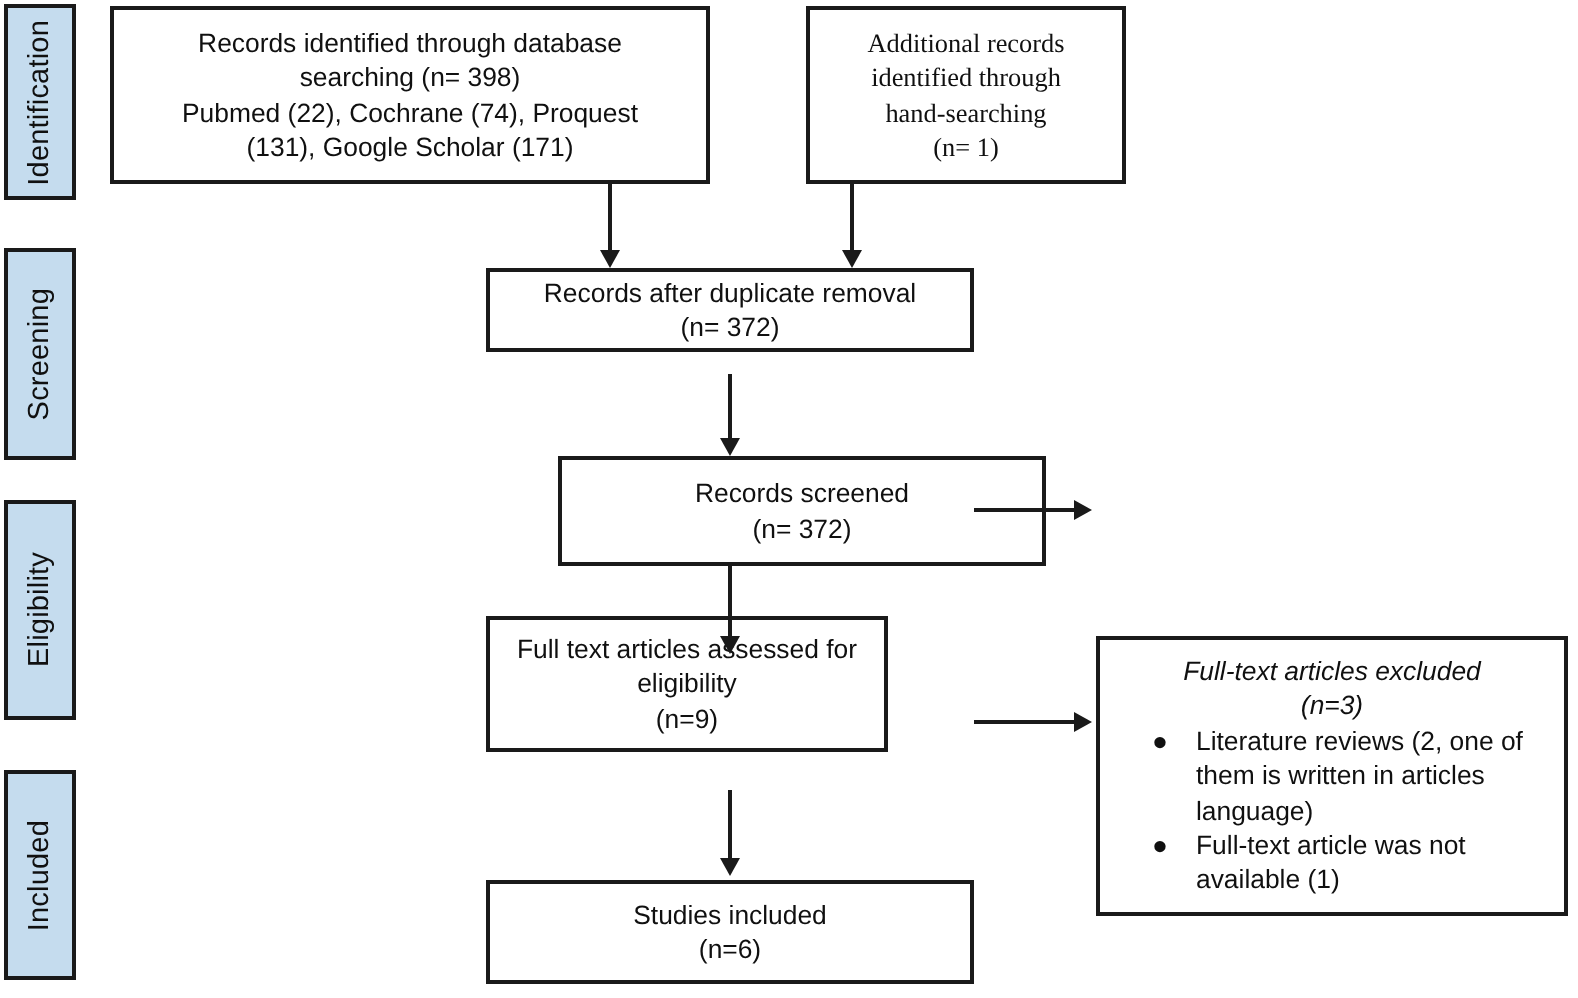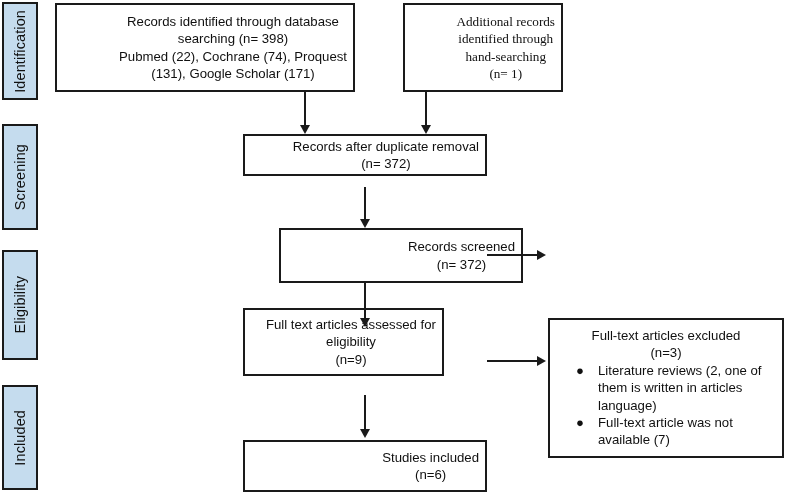--- a/index.html
+++ b/index.html
@@ -38,21 +38,21 @@
   }
 
   
   .flow-box {
     position: absolute;
     background: #ffffff;
     border: 2px solid #1a1a1a;
     box-sizing: border-box;
     display: flex;
     align-items: center;
-    justify-content: flex-end;
+    justify-content: center;
     padding: 2px 6px;
   }
   .flow-text {
     font-size: 13.2px;
     line-height: 1.30;
     color: #101010;
     text-align: center;
     white-space: pre-line;
   }
 
@@ -61,20 +61,21 @@
     display: block;
     padding: 7px 8px 6px 8px;
   }
   .listed .head-text {
     font-size: 13.2px;
     line-height: 1.30;
     color: #101010;
     text-align: center;
     white-space: pre-line;
     margin: 0 0 1px 0;
+    font-style: italic;
   }
   .listed ul {
     margin: 0;
     padding: 0 4px 0 40px;
     list-style: none;
   }
   .listed li {
     position: relative;
     font-size: 13.2px;
     line-height: 1.30;
@@ -173,21 +174,21 @@
   <div class="flow-box listed" style="left:548px; top:318px; width:236px; height:140px;">
     <div class="head-text">Full-text articles excluded
 (n=3)</div>
     <ul>
       <li>
         <span class="bullet">●</span>
         <span>Literature reviews (2, one of them is written in articles language)</span>
       </li>
       <li>
         <span class="bullet">●</span>
-        <span>Full-text article was not available (7)</span>
+        <span>Full-text article was not available (1)</span>
       </li>
     </ul>
   </div>
 
   <div class="flow-box" style="left:243px; top:440px; width:244px; height:52px;">
     <div class="flow-text">Studies included
 (n=6)</div>
   </div>
 
   <div class="vline" style="left:304px; top:92px; height:33px;"></div>

